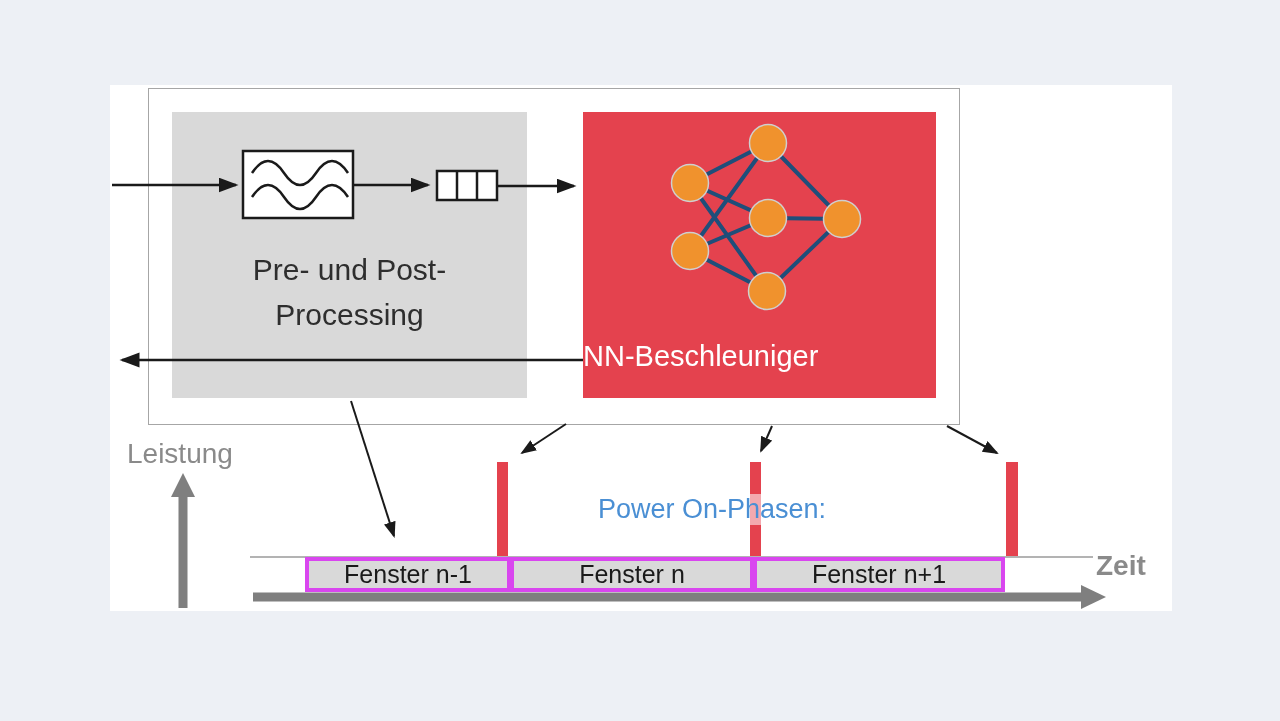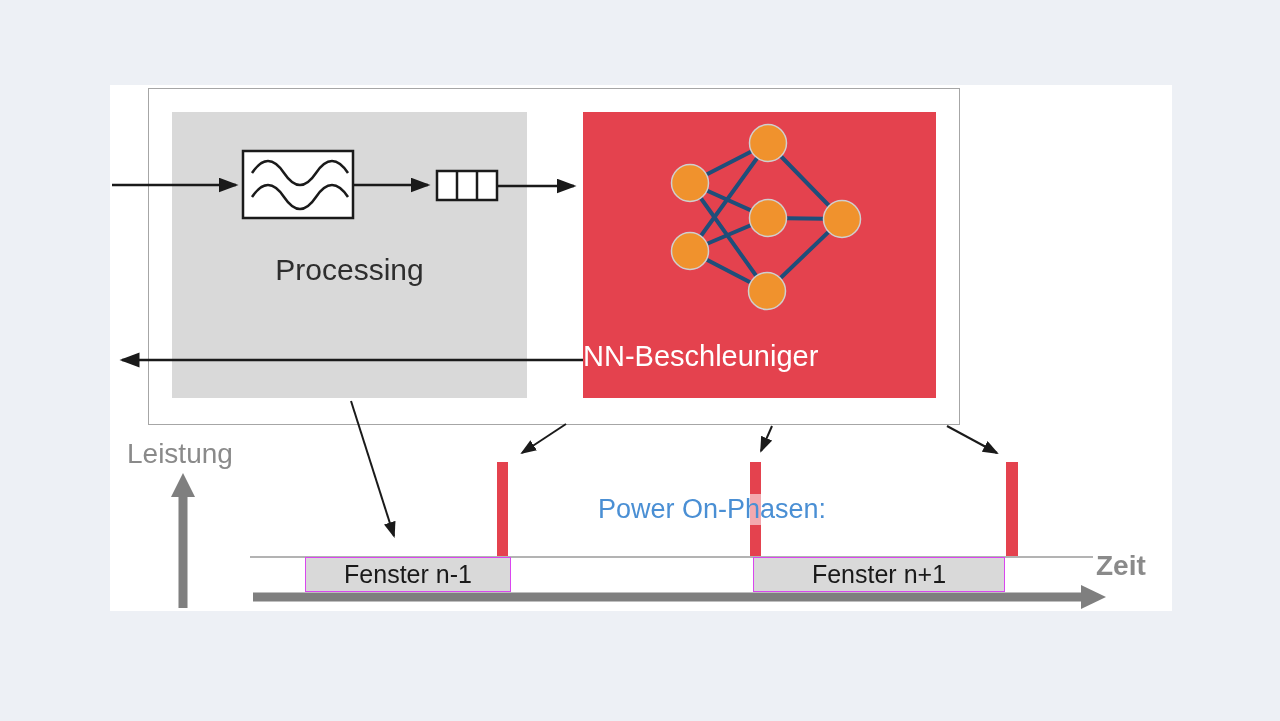--- a/index.html
+++ b/index.html
@@ -84,21 +84,21 @@
     color:#4a8fd4;
     background:rgba(255,255,255,0.55);
     z-index:10;
     white-space:nowrap;
   }
   .window-bar{
     position:absolute;
     top:557px;
     height:35px;
     background:#d9d9d9;
-    border:1px solid #d946ef;
+    border:4px solid #d946ef;
     box-sizing:border-box;
     display:flex;
     align-items:center;
     justify-content:center;
     font-size:25px;
     color:#1a1a1a;
     z-index:6;
     white-space:nowrap;
   }
   .win-0{ left:305px; width:206px; }
@@ -178,26 +178,28 @@
       <line x1="253" y1="597" x2="1081" y2="597" stroke="#7f7f7f" stroke-width="9"></line>
       <polygon points="1081,585 1081,609 1106,597" fill="#7f7f7f"></polygon>
     </g>
     <g>
       <line x1="183" y1="608" x2="183" y2="497" stroke="#7f7f7f" stroke-width="9"></line>
       <polygon points="171,497 195,497 183,473" fill="#7f7f7f"></polygon>
     </g>
   </svg>
 
   <div class="proc-label">
+    <div>Pre- und Post-</div>
     <div>Processing</div>
   </div>
 
   <div class="nn-label">NN-Beschleuniger</div>
 
   <div class="axis-label leistung">Leistung</div>
   <div class="axis-label zeit">Zeit</div>
 
   <div class="power-on-label">Power On-Phasen:</div>
 
   <div class="window-bar win-0">Fenster n-1</div>
+  <div class="window-bar win-1">Fenster n</div>
   <div class="window-bar win-2">Fenster n+1</div>
 
 </div>
 
 </body></html>

